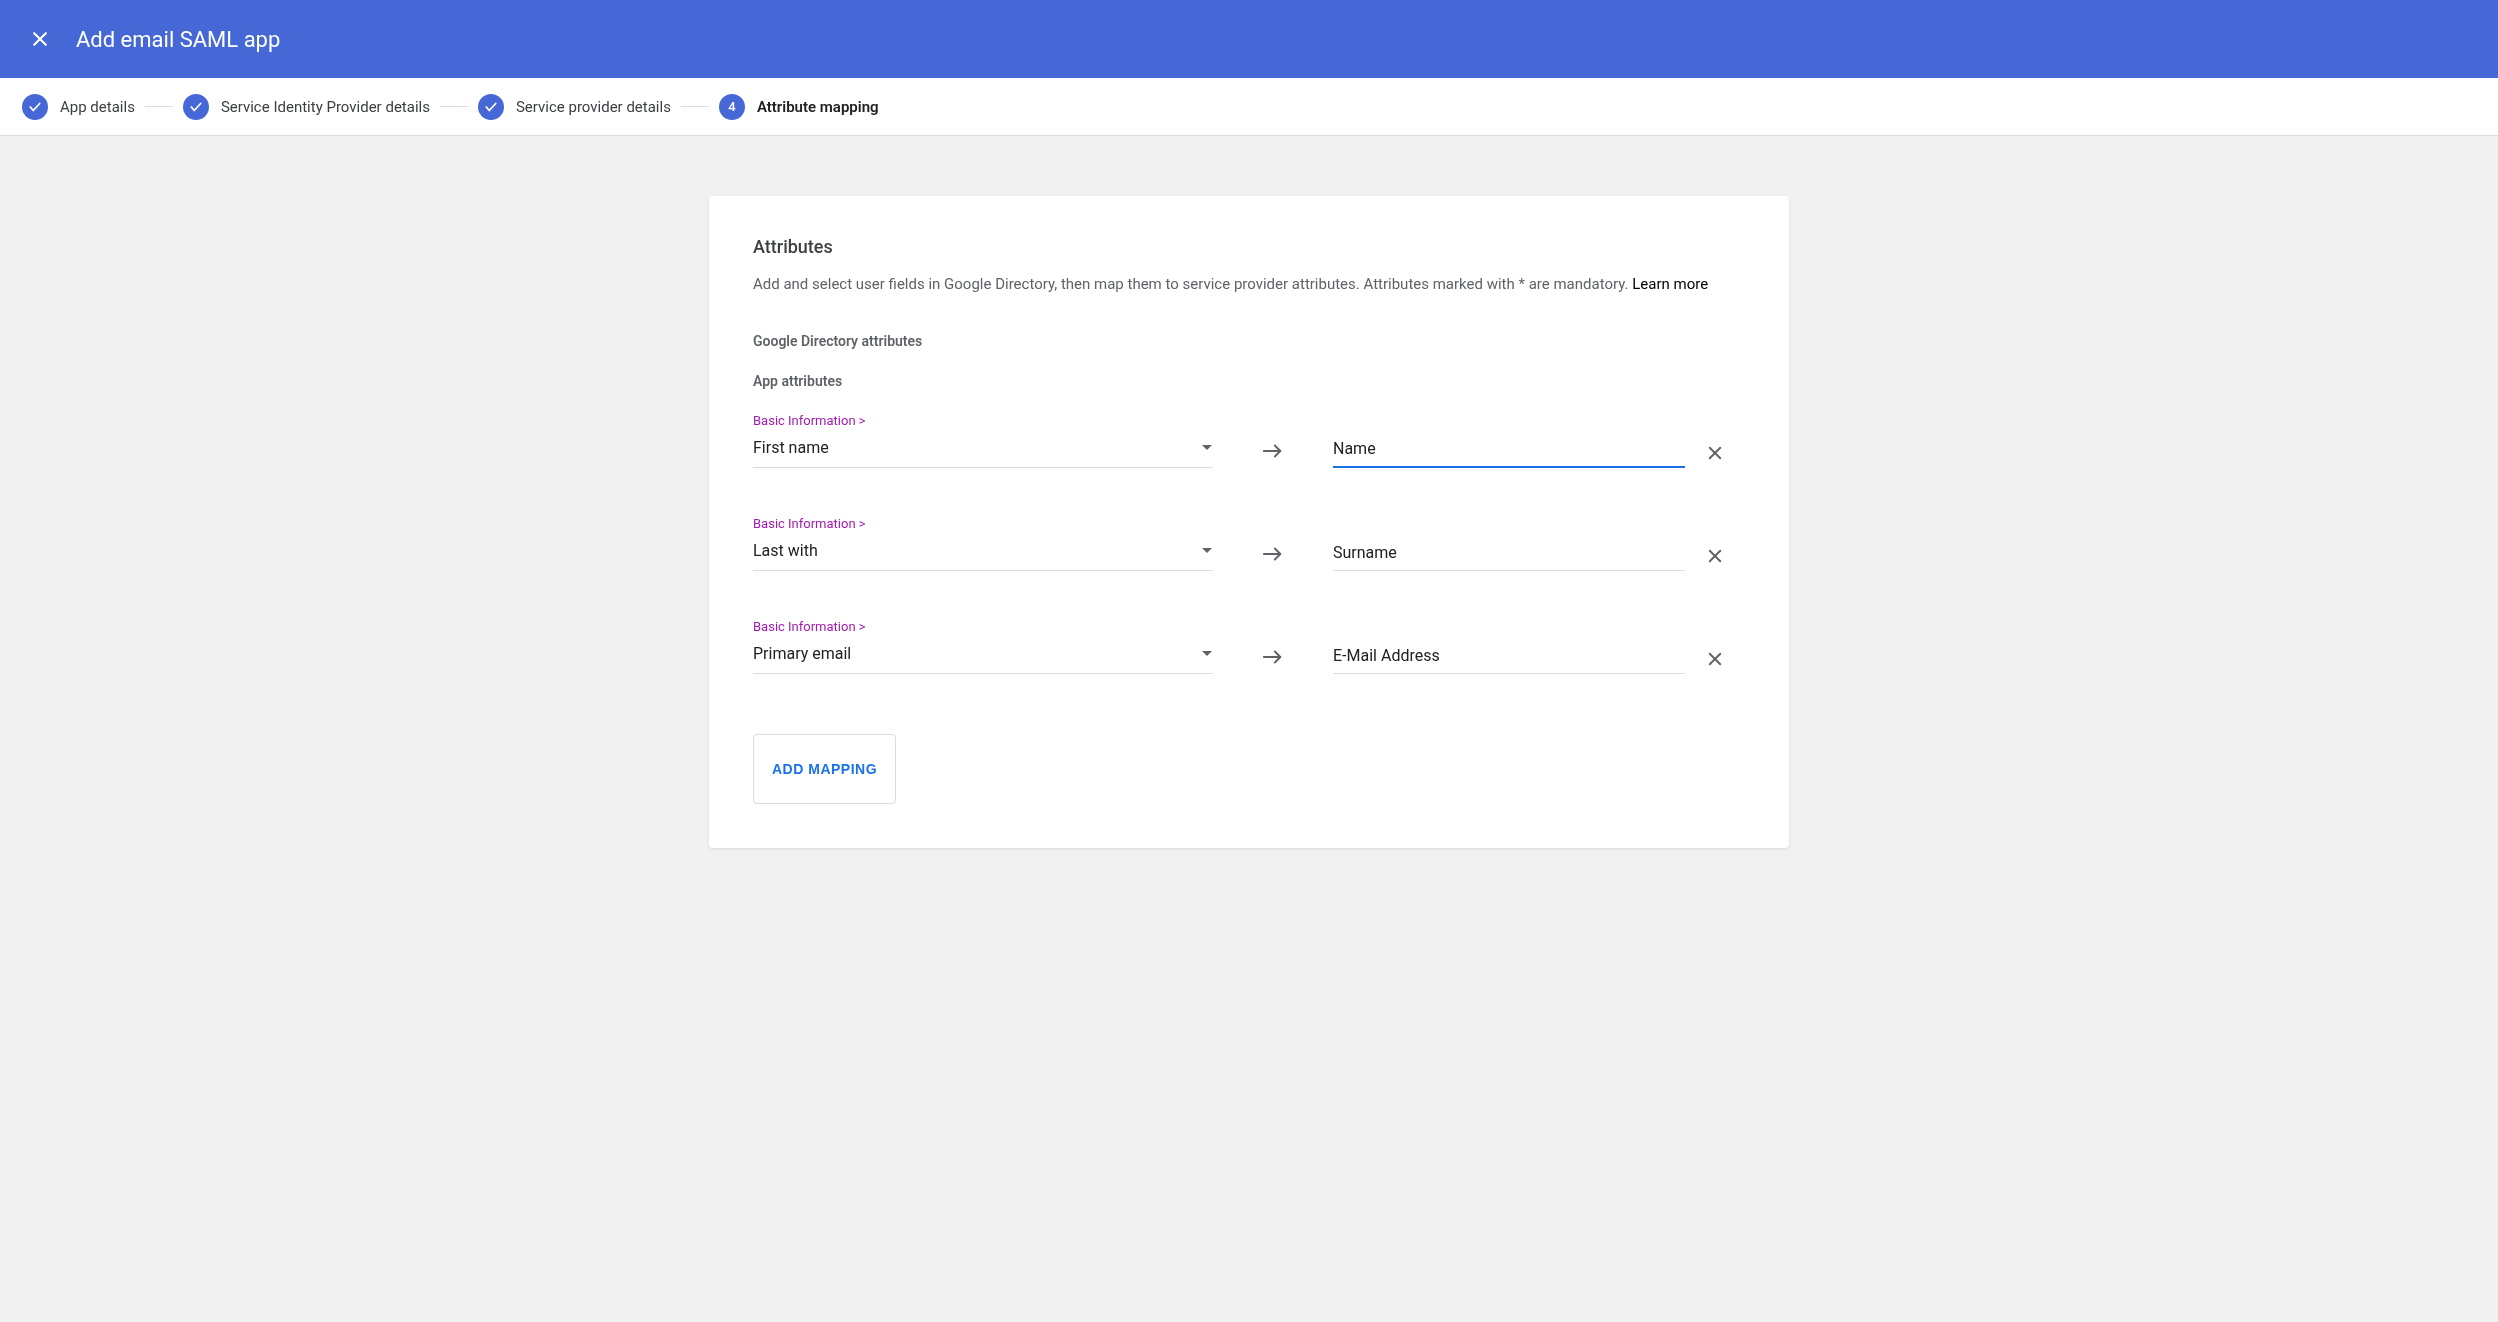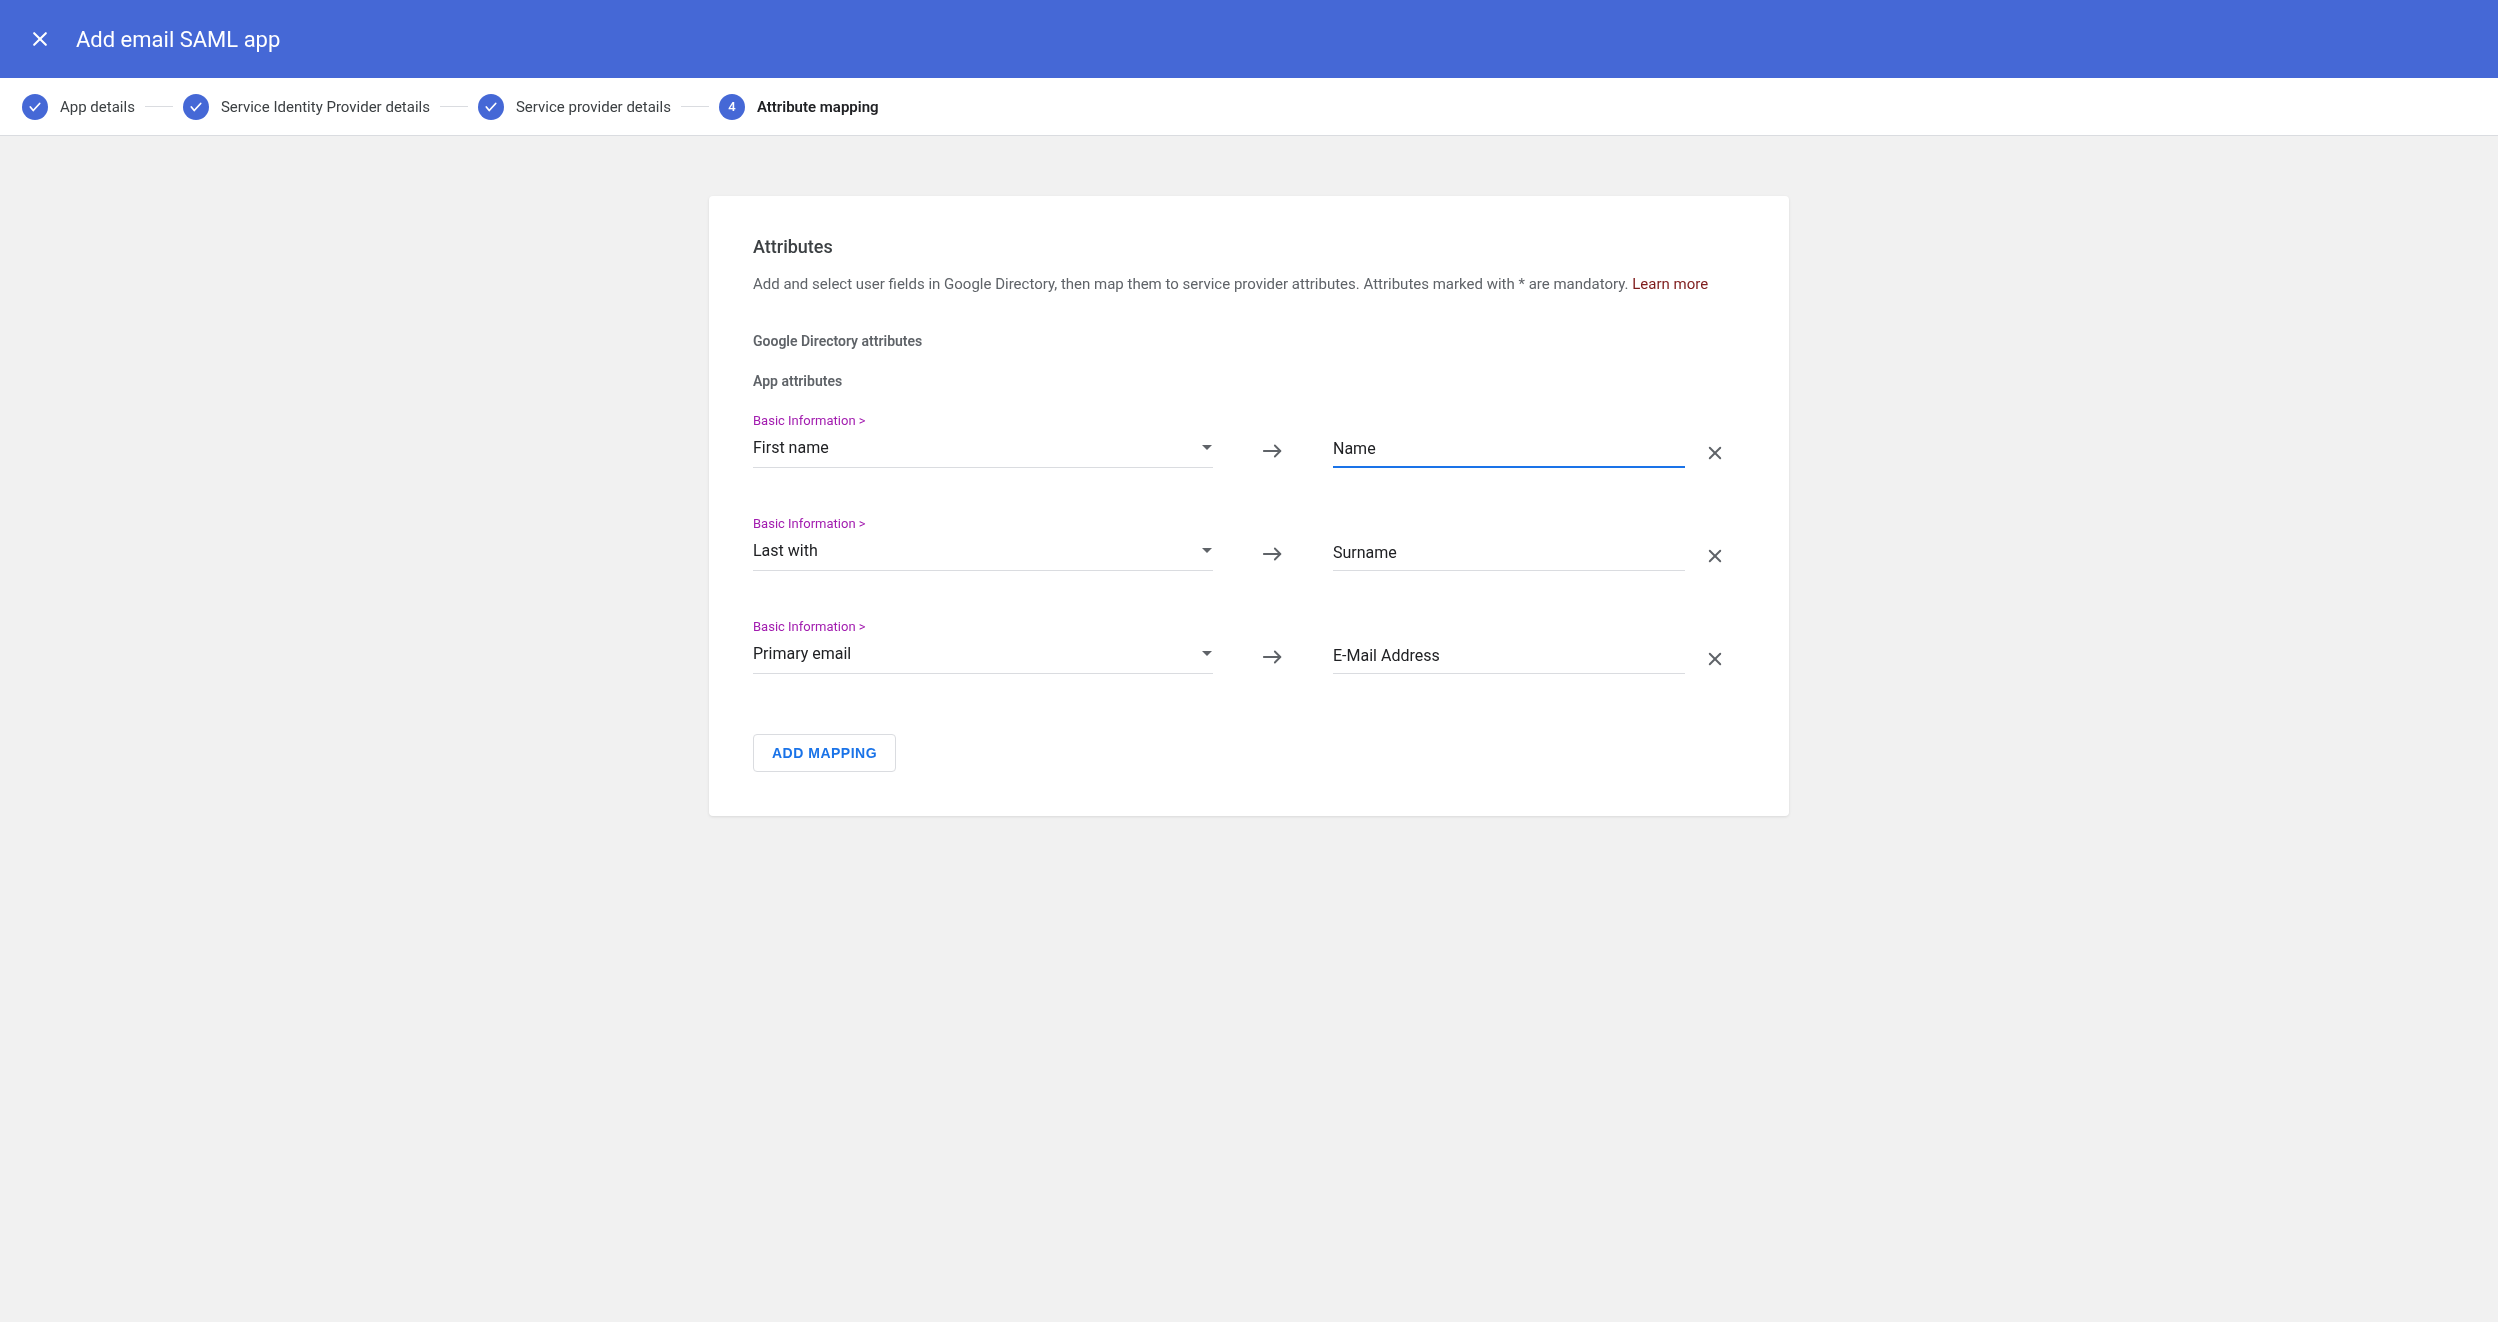--- a/index.html
+++ b/index.html
@@ -80,21 +80,21 @@
     font-size: 18px;
     font-weight: 500;
     color: #3c4043;
     margin-bottom: 18px;
   }
   .card .desc {
     font-size: 15px;
     color: #5f6368;
     margin-bottom: 40px;
   }
-  .card .desc a { color: #7f1d1d; text-decoration: none; }
+  .card .desc a { color: #000000; text-decoration: none; }
   .columns {
     display: flex;
     gap: 0;
     flex-direction: column;
   }
   .col-left { width: 460px; }
   .col-arrow { width: 120px; }
   .col-right { flex: 1; }
   .col-close { width: 60px; }
   .col-header {
@@ -164,21 +164,21 @@
     justify-content: center;
     padding-bottom: 6px;
     cursor: pointer;
     color: #5f6368;
   }
   .add-mapping {
     margin-top: 60px;
     display: inline-block;
     border: 1px solid #dadce0;
     border-radius: 4px;
-    padding: 10px 18px;
+    padding: 26px 18px;
     color: #1a73e8;
     font-size: 14px;
     font-weight: 600;
     letter-spacing: 0.5px;
     cursor: pointer;
     background: #fff;
   }
   svg { display: block; }
 </style>
 </head>

